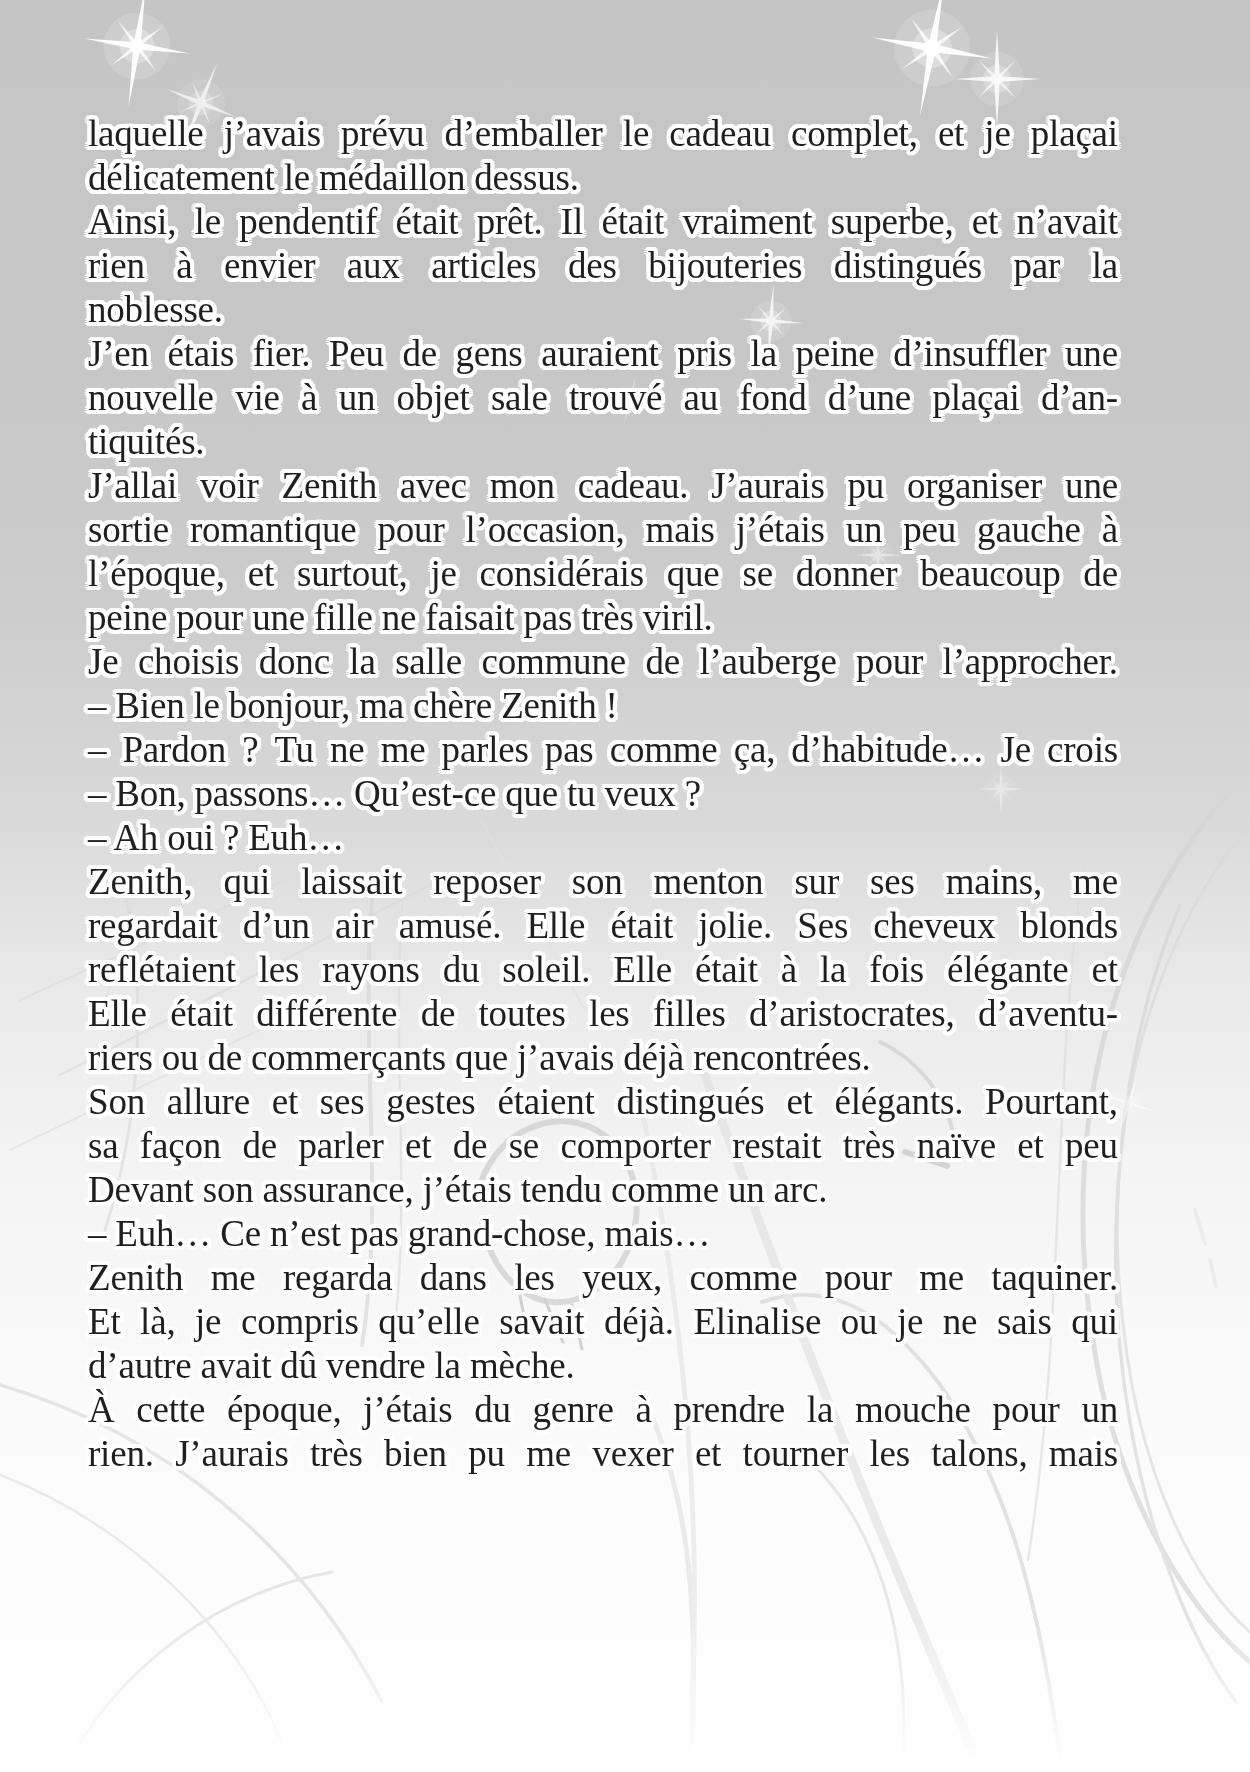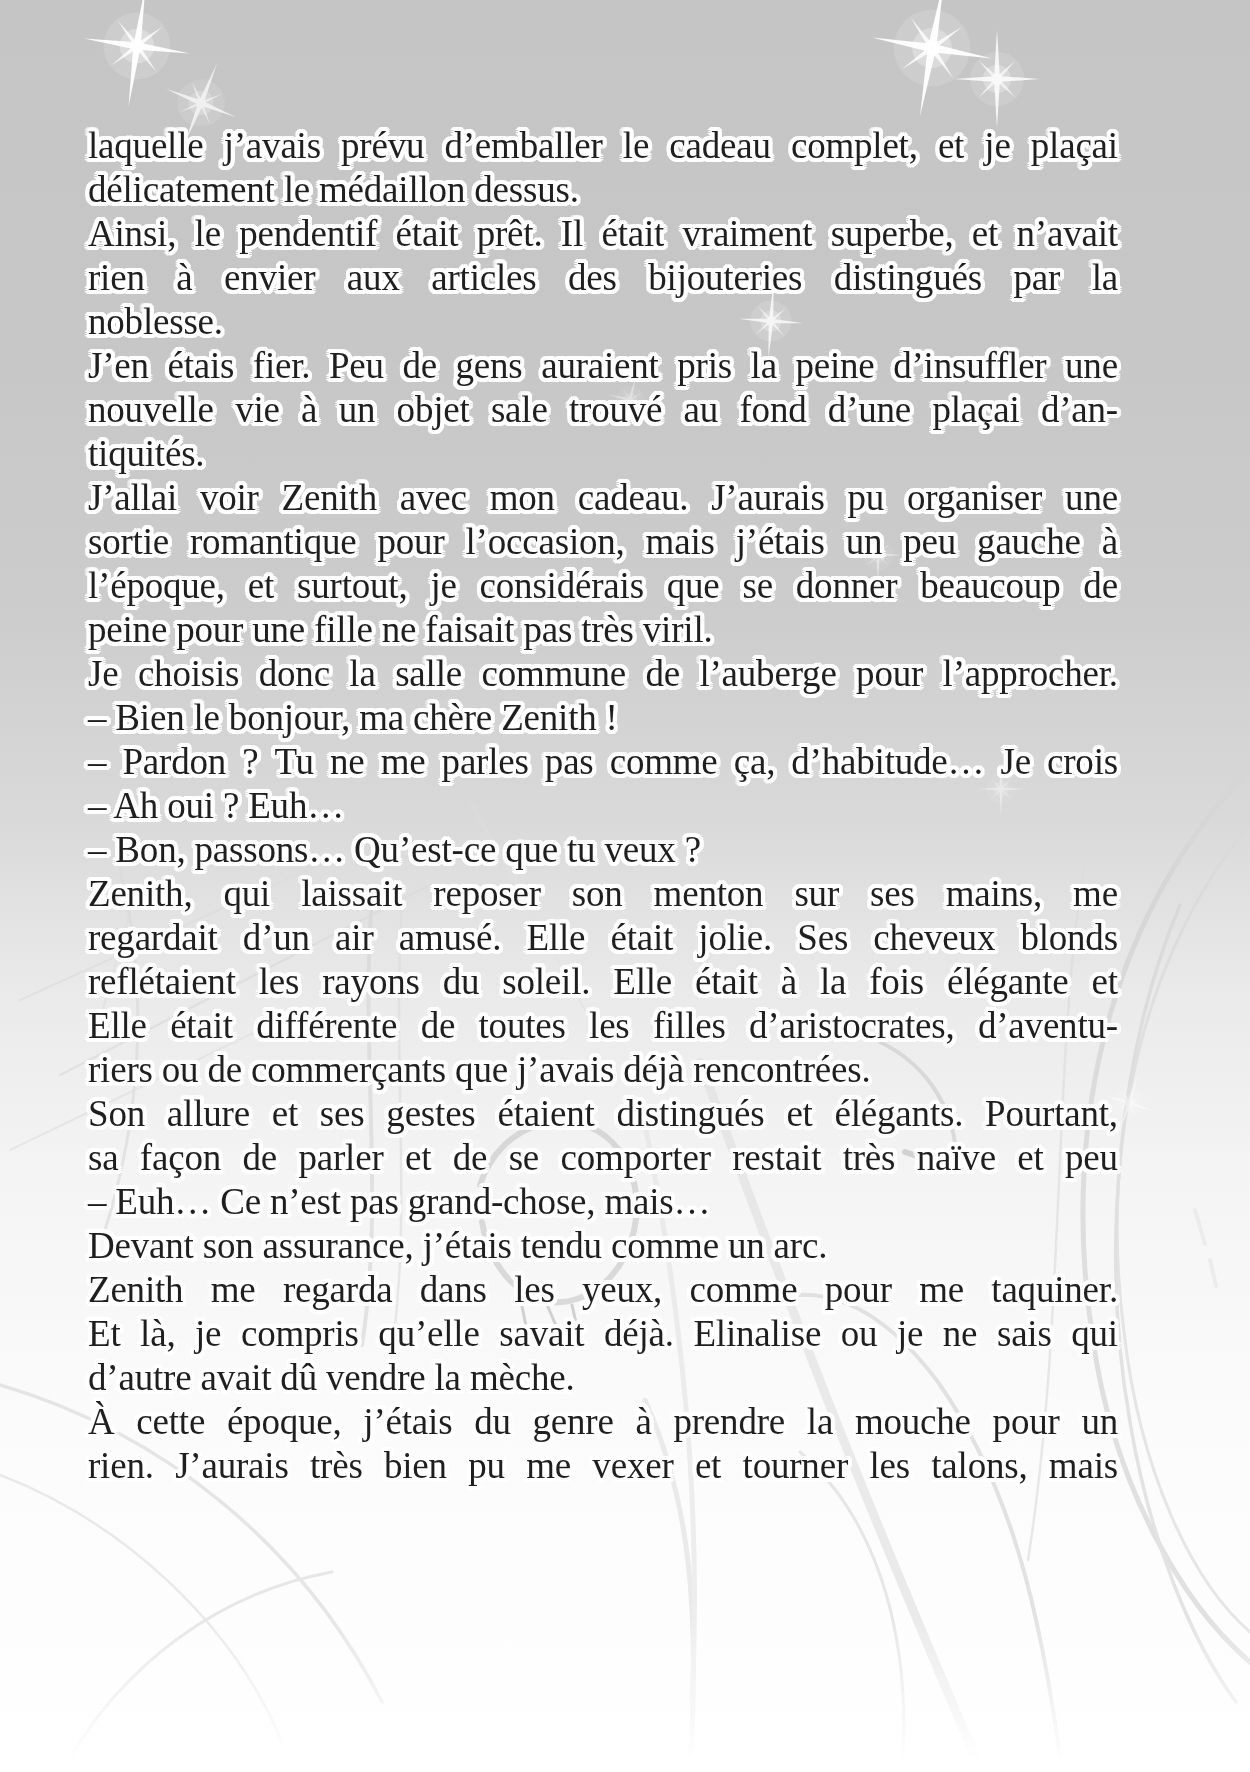--- a/index.html
+++ b/index.html
@@ -9,21 +9,21 @@
                #eaeaea 56%,#f4f4f4 66%,#fbfbfb 80%,#ffffff 100%);
     font-family:"Liberation Serif","DejaVu Serif",serif;
   }
   .illus{
     position:absolute;left:0;top:760px;width:1250px;height:1012px;opacity:.62;
     -webkit-mask-image:linear-gradient(180deg,transparent 0%,#000 12%,#000 85%,transparent 99%);
             mask-image:linear-gradient(180deg,transparent 0%,#000 12%,#000 85%,transparent 99%);
   }
   .sparkle{position:absolute;pointer-events:none;}
   #text-block{
-    position:absolute;left:88px;top:124px;width:1030px;
+    position:absolute;left:88px;top:112px;width:1030px;
     color:#1f1f1f;font-size:37px;letter-spacing:-0.2px;
     text-shadow:
       0 4px 0 #fff,0 -4px 0 #fff,4px 0 0 #fff,-4px 0 0 #fff,
       3px 3px 0 #fff,-3px 3px 0 #fff,3px -3px 0 #fff,-3px -3px 0 #fff,
       2px 4px 0 #fff,-2px 4px 0 #fff,2px -4px 0 #fff,-2px -4px 0 #fff,
       4px 2px 0 #fff,-4px 2px 0 #fff,4px -2px 0 #fff,-4px -2px 0 #fff;
   }
   .para{margin:0;}
   .line{height:44px;line-height:44px;white-space:nowrap;}
   .line.j{display:flex;justify-content:space-between;}
@@ -315,24 +315,24 @@
           <span>parles</span>
           <span>pas</span>
           <span>comme</span>
           <span>ça,</span>
           <span>d’habitude…</span>
           <span>Je</span>
           <span>crois</span>
         </div>
       </div>
       <div class="para">
+        <div class="line">– Bon, passons… Qu’est-ce que tu veux ?</div>
+      </div>
+      <div class="para">
         <div class="line">– Ah oui ? Euh…</div>
-      </div>
-      <div class="para">
-        <div class="line">– Bon, passons… Qu’est-ce que tu veux ?</div>
       </div>
       <div class="para">
         <div class="line j">
           <span>Zenith,</span>
           <span>qui</span>
           <span>laissait</span>
           <span>reposer</span>
           <span>son</span>
           <span>menton</span>
           <span>sur</span>
@@ -404,24 +404,24 @@
           <span>se</span>
           <span>comporter</span>
           <span>restait</span>
           <span>très</span>
           <span>naïve</span>
           <span>et</span>
           <span>peu</span>
         </div>
       </div>
       <div class="para">
+        <div class="line">Devant son assurance, j’étais tendu comme un arc.</div>
+      </div>
+      <div class="para">
         <div class="line">– Euh… Ce n’est pas grand-chose, mais…</div>
-      </div>
-      <div class="para">
-        <div class="line">Devant son assurance, j’étais tendu comme un arc.</div>
       </div>
       <div class="para">
         <div class="line j">
           <span>Zenith</span>
           <span>me</span>
           <span>regarda</span>
           <span>dans</span>
           <span>les</span>
           <span>yeux,</span>
           <span>comme</span>

